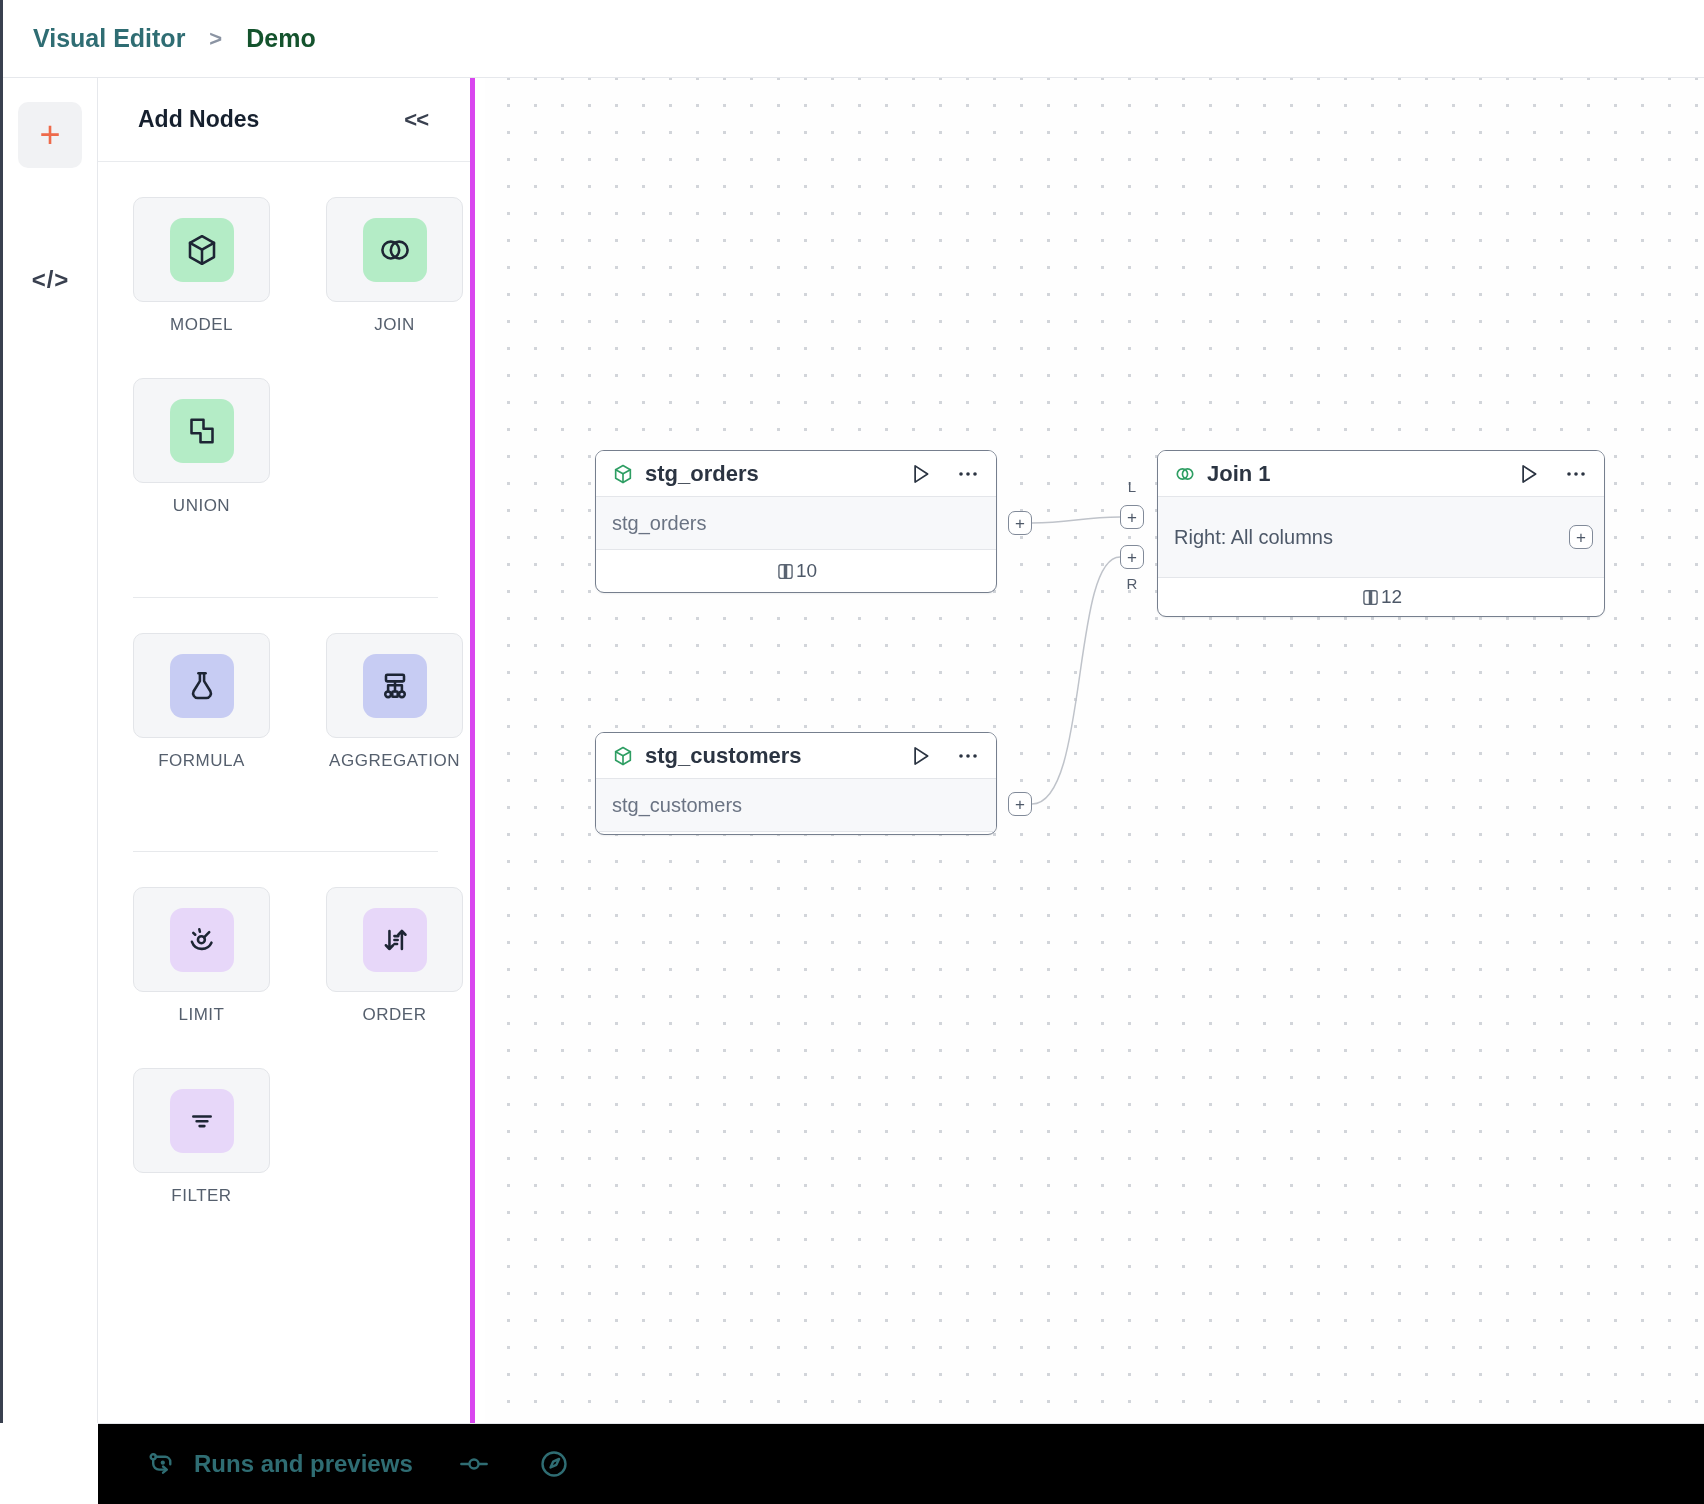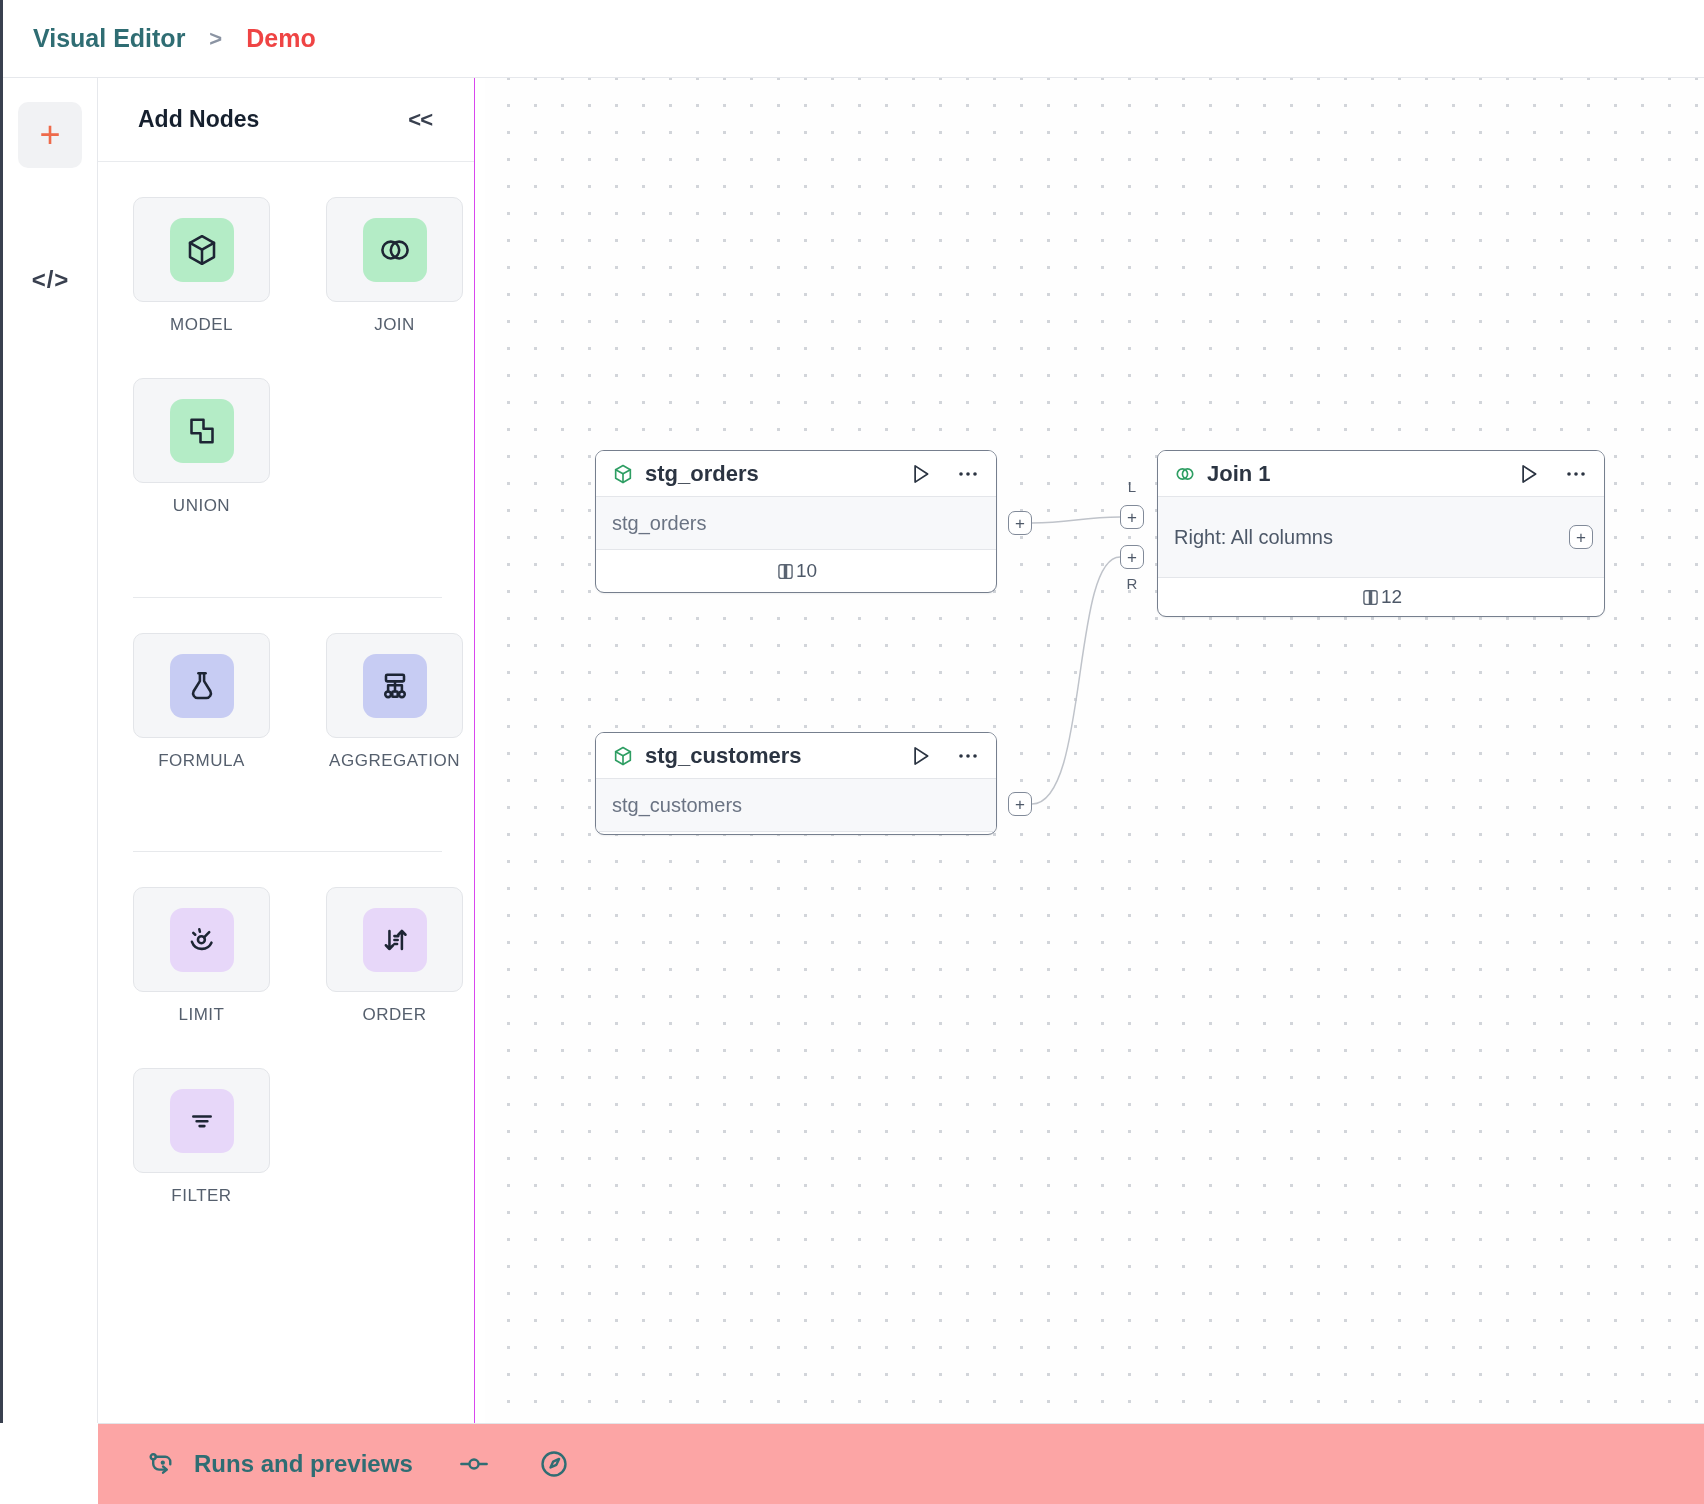--- a/index.html
+++ b/index.html
@@ -7,29 +7,29 @@
   body { font-family:"Liberation Sans","DejaVu Sans",sans-serif; background:#fff; color:#2d3748; overflow:hidden; }
   .stage { position:relative; width:1704px; height:1504px; background:#fff;border-radius:29px; }
 
   
   .edge-line { position:absolute; left:0; top:0; width:3px; height:1423px; background:#39404f; z-index:6; }
 
   
   .topbar { position:absolute; left:0; top:0; width:1704px; height:78px; background:#fff; border-bottom:1px solid #e6e8ec; display:flex; align-items:center; padding-left:33px; z-index:5; }
   .crumb-app { color:#2f6d73; font-weight:700; font-size:25px; }
   .crumb-sep { color:#8b94a3; font-size:22px; margin:0 24px; font-weight:600; }
-  .crumb-page { color:#ef4444; font-weight:700; font-size:25px; }
+  .crumb-page { color:#14532d; font-weight:700; font-size:25px; }
 
   
   .rail { position:absolute; left:3px; top:78px; width:95px; height:1345px; background:#fff; border-right:1px solid #e6e8ec; z-index:4; }
   .rail-add { position:absolute; left:15px; top:24px; width:64px; height:66px; background:#f1f2f4; border-radius:10px; border:none; display:flex; align-items:center; justify-content:center; font-size:36px; font-weight:400; color:#ee6a4a; cursor:pointer; line-height:1; }
   .rail-code { position:absolute; left:0; top:188px; width:95px; text-align:center; font-size:24px; font-weight:700; color:#39404f; letter-spacing:1px; cursor:pointer; }
 
   
-  .panel { position:absolute; left:98px; top:78px; width:377px; height:1345px; background:#fff; border-right:1px solid #d946ef; z-index:4; }
+  .panel { position:absolute; left:98px; top:78px; width:377px; height:1345px; background:#fff; border-right:5px solid #d946ef; z-index:4; }
   .panel-head { height:84px; border-bottom:1px solid #e9ebee; display:flex; align-items:center; justify-content:space-between; padding:0 42px 0 40px; }
   .panel-title { font-size:23px; font-weight:700; color:#16202e; }
   .panel-collapse { font-size:22px; font-weight:600; color:#39404f; letter-spacing:-1px; cursor:pointer; }
   .palette { padding:35px 0 0 35px; }
   .p-group { display:flex; flex-wrap:wrap; column-gap:56px; width:342px; }
   .p-item { width:137px; margin-bottom:42px; cursor:grab; }
   .p-card { width:137px; height:105px; background:#f5f6f8; border:1px solid #e3e5e9; border-radius:10px; display:flex; align-items:center; justify-content:center; }
   .p-tile { width:64px; height:64px; border-radius:13px; display:flex; align-items:center; justify-content:center; color:#1d2534; }
   .p-tile svg { width:36px; height:36px; stroke:#1d2534; stroke-width:1.7; fill:none; stroke-linecap:round; stroke-linejoin:round; }
   .t-green { background:#b4ecc6; }
@@ -55,21 +55,21 @@
   .node-body { background:#f7f8fa; border-top:1px solid #e4e6ea; border-bottom:1px solid #e4e6ea; padding:0 16px; display:flex; flex-direction:column; justify-content:center; flex:none; }
   .body-model { height:54px; font-size:20px; color:#6a7383; }
   .body-join { height:82px; font-size:20px; color:#4d5868; line-height:30px; }
   .node-foot { flex:1; display:flex; align-items:center; justify-content:center; padding:0 15px; color:#4d5868; font-size:19px; }
   .col-icon { width:21px; height:21px; color:#5a6472; }
 
   .handle { position:absolute; width:24px; height:24px; background:#fff; border:1.5px solid #818a99; border-radius:7px; display:flex; align-items:center; justify-content:center; font-size:17px; line-height:1; color:#4d5868; z-index:3; cursor:crosshair; }
   .port-label { position:absolute; width:24px; text-align:center; font-size:15px; color:#535d6c; z-index:3; }
 
   
-  .bottombar { position:absolute; left:98px; top:1423px; width:1606px; height:81px; background:#fca5a5; border-top:1px solid #e3e5e9; display:flex; align-items:center; padding-left:48px; z-index:5; color:#2f6d73; }
+  .bottombar { position:absolute; left:98px; top:1423px; width:1606px; height:81px; background:#000000; border-top:1px solid #e3e5e9; display:flex; align-items:center; padding-left:48px; z-index:5; color:#2f6d73; }
   .bottombar svg { stroke:#2f6d73; fill:none; stroke-width:1.8; stroke-linecap:round; stroke-linejoin:round; }
   .bb-runs { display:flex; align-items:center; gap:16px; cursor:pointer; }
   .bb-runs-label { font-size:24px; font-weight:600; color:#2f6d73; }
   .bb-icon { width:32px; height:32px; }
   .bb-commit { margin-left:45px; cursor:pointer; }
   .bb-compass { margin-left:48px; cursor:pointer; }
 </style>
 </head>
 <body>
 

